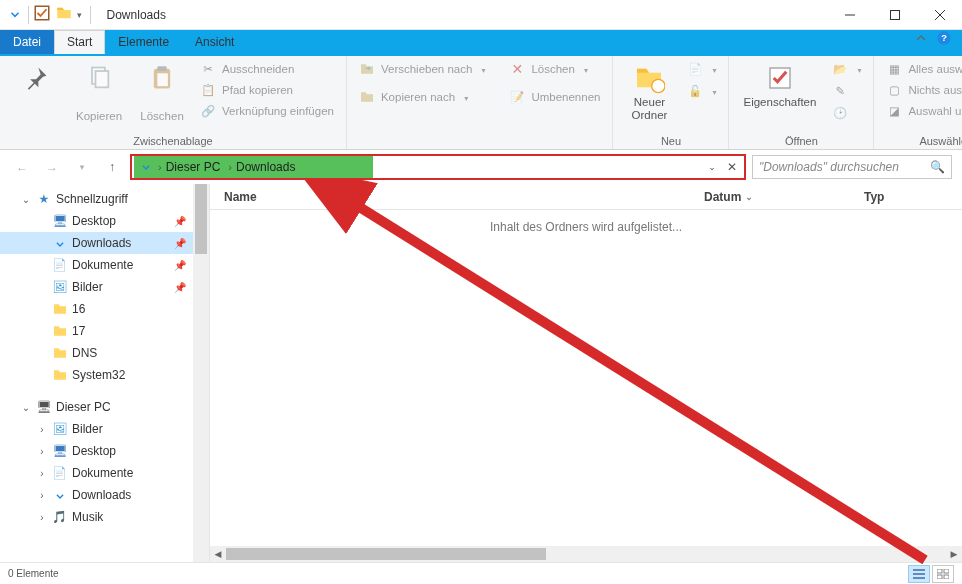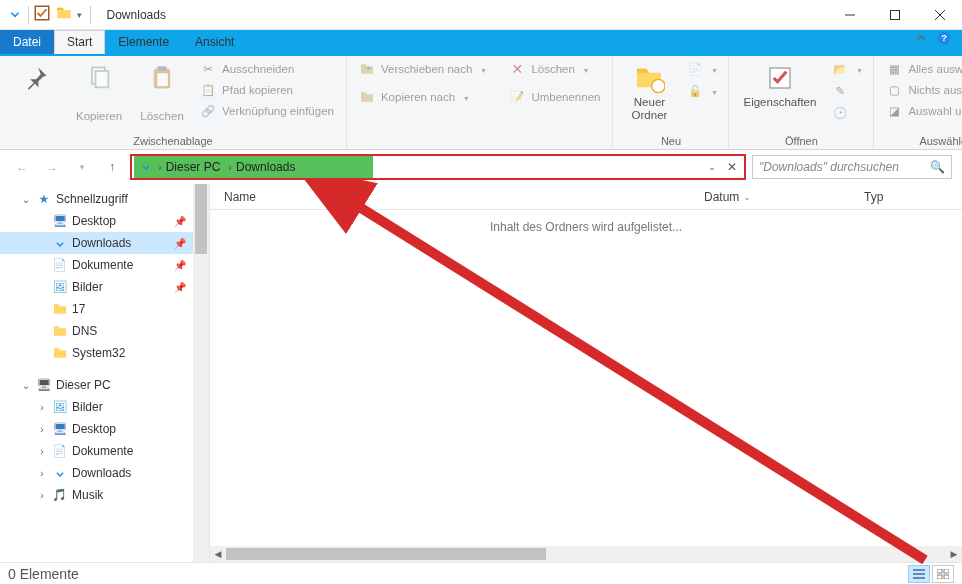--- a/index.html
+++ b/index.html
@@ -51,31 +51,31 @@
   .scrollgutter { position:absolute; right:0; top:0; bottom:0; width:16px; background:#f0f0f0; }
   .scrollgutter .thumb { position:absolute; left:2px; right:2px; top:0; height:70px; background:#c2c2c2;}
   .tnode { display:flex; align-items:center; height:22px; padding-left:4px; gap:4px; font-size:12px; }
   .tnode .exp { width:12px; color:#666; font-size:10px; text-align:center;}
   .tnode .ico { width:16px; height:16px; display:flex;align-items:center;justify-content:center;}
   .tnode .pin { margin-left:auto; margin-right:22px; color:#7d7d7d; font-size:10px;}
   .tnode.sel { background:#cce8ff; }
   .tnode.d1 { padding-left: 20px;}
   .tnode.d2 { padding-left: 36px;}
   .content { flex:1; position:relative; }
-  .colhdr { height:26px; border-bottom:1px solid #e5e5e5; display:flex; align-items:center; font-size:12px; color:#444; }
+  .colhdr { height:26px; border-bottom:1px solid #e5e5e5; display:flex; align-items:center; font-size:12px; color:#444;font-weight:bold; }
   .colhdr .col { padding:0 14px; display:flex; align-items:center; gap:4px;}
   .colhdr .col.name{ width:480px;}
   .colhdr .col.date { width:160px;}
   .emptymsg { text-align:center; color:#777; font-size:12px; margin-top:10px;}
   .content .hscroll { position:absolute; left:0; right:0; bottom:0; height:16px; background:#f0f0f0; display:flex; align-items:center;}
   .content .hscroll .arrow { width:16px;height:16px;display:flex;align-items:center;justify-content:center;color:#666;font-size:9px;}
   .content .hscroll .track { flex:1; height:100%; position:relative;}
   .content .hscroll .thumb { position:absolute; left:0; top:2px; bottom:2px; width:320px; background:#c2c2c2;}
   
-  .status { height:22px; border-top:1px solid #e5e5e5; display:flex; align-items:center; padding:0 8px; font-size:14px; color:#555;}
+  .status { height:22px; border-top:1px solid #e5e5e5; display:flex; align-items:center; padding:0 8px; font-size:10px; color:#555;}
   .status .right { margin-left:auto; display:flex; gap:2px;}
   .viewbtn { width:22px; height:18px; border:1px solid #c9c9c9; display:flex;align-items:center;justify-content:center;}
   .viewbtn.active{ background:#cce8ff; border-color:#99caf0;}
   
   .annot-arrow { position:absolute; left:205px; top:180px; pointer-events:none; z-index:50;}
   
   .folder-ico { width:16px;height:16px; }
 </style>
 </head>
 <body>
@@ -357,20 +357,29 @@
         <span>Bilder</span>
         <span class="pin">📌</span>
       </div>
     <div class="tnode d2">
         <span class="exp"></span>
         <span class="ico">
           <svg class="folder-ico" viewBox="0 0 24 24">
             <path fill="#ffd766" d="M3 5h7l2 3h9v11H3z"></path>
           </svg>
         </span>
+        <span>16</span>
+      </div>
+    <div class="tnode d2">
+        <span class="exp"></span>
+        <span class="ico">
+          <svg class="folder-ico" viewBox="0 0 24 24">
+            <path fill="#ffd766" d="M3 5h7l2 3h9v11H3z"></path>
+          </svg>
+        </span>
         <span>17</span>
       </div>
     <div class="tnode d2">
         <span class="exp"></span>
         <span class="ico">
           <svg class="folder-ico" viewBox="0 0 24 24">
             <path fill="#ffd766" d="M3 5h7l2 3h9v11H3z"></path>
           </svg>
         </span>
         <span>DNS</span>

